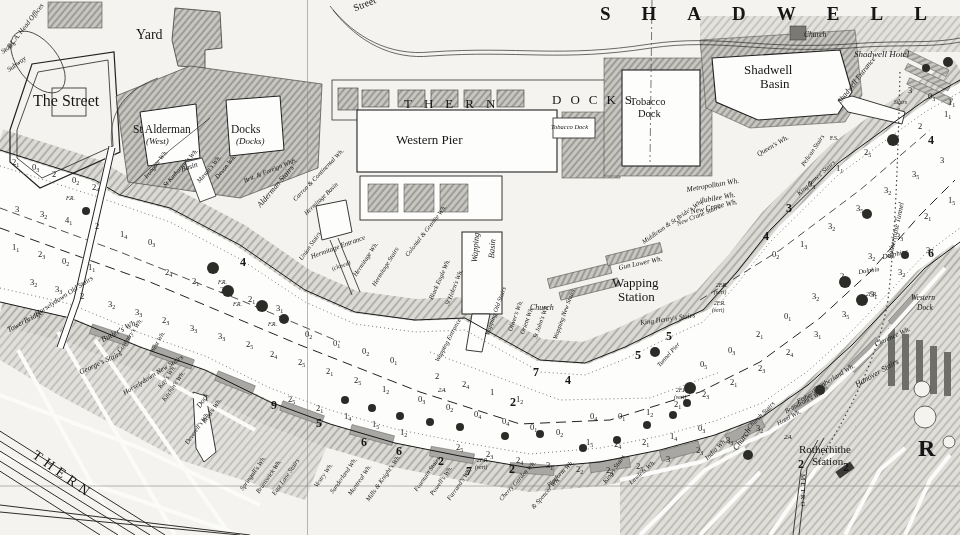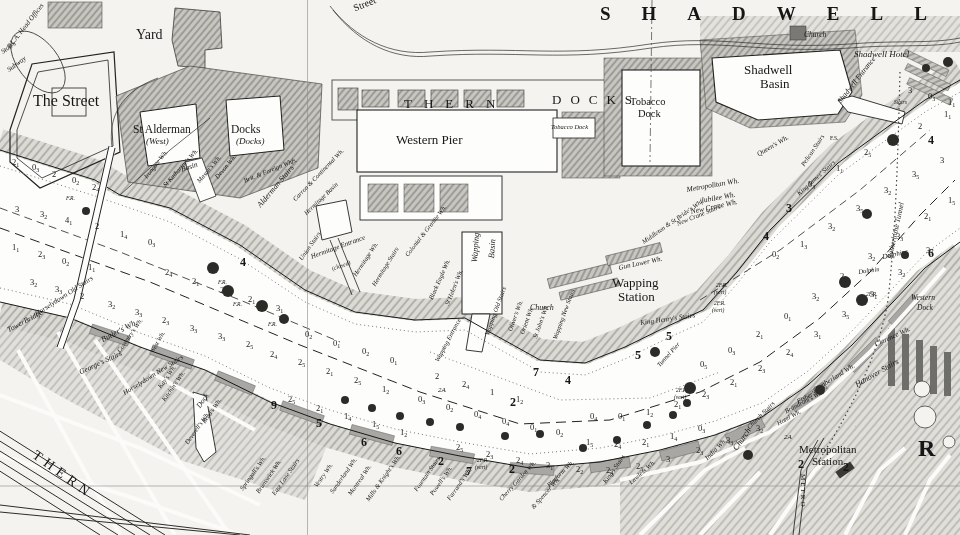--- a/index.html
+++ b/index.html
@@ -222,21 +222,21 @@
       <div class="lbl" style="left: 638px; top: 109px; font-size: 10.5px;">Dock</div>
       <div class="lbl" style="left: 744px; top: 63px; font-size: 13px;">Shadwell</div>
       <div class="lbl" style="left: 760px; top: 77px; font-size: 13px;">Basin</div>
       <div class="lbl it" style="left: 854px; top: 50px; font-size: 9px;">Shadwell Hotel</div>
       <div class="lbl it" style="left: 804px; top: 31px; font-size: 7.5px;">Church</div>
       <div class="lbl it" style="left: 836px; top: 100px; font-size: 7.5px; transform: rotate(-52deg);">Shadwell Entrance</div>
       <div class="lbl it" style="left: 894px; top: 100px; font-size: 5.5px;">Stairs</div>
       <div class="lbl" style="left: 830px; top: 136px; font-size: 5.5px;">F.S.</div>
       <div class="lbl" style="left: 612px; top: 276px; font-size: 13px;">Wapping</div>
       <div class="lbl" style="left: 618px; top: 290px; font-size: 13px;">Station</div>
-      <div class="lbl" style="left: 799px; top: 444px; font-size: 11px;">Metropolitan</div>
+      <div class="lbl" style="left: 799px; top: 444px; font-size: 11px;">Rotherhithe</div>
       <div class="lbl" style="left: 812px; top: 456px; font-size: 11px;">Station</div>
       <div class="lbl it" style="left: 6px; top: 327px; font-size: 7.5px; transform: rotate(-28deg);">TowerBridge</div>
       <div class="lbl it" style="left: 143px; top: 176px; font-size: 6.5px; transform: rotate(-52deg);">Irongate Wh.</div>
       <div class="lbl it" style="left: 162px; top: 184px; font-size: 6.5px; transform: rotate(-48deg);">St Katharine's Wh.</div>
       <div class="lbl it" style="left: 196px; top: 180px; font-size: 6.5px; transform: rotate(-50deg);">Mason's Wh.</div>
       <div class="lbl it" style="left: 214px; top: 176px; font-size: 6.5px; transform: rotate(-50deg);">Devon Wh.</div>
       <div class="lbl it" style="left: 243px; top: 178px; font-size: 6.5px; transform: rotate(-22deg);">Brit. &amp; Foreign Whfs.</div>
       <div class="lbl it" style="left: 292px; top: 198px; font-size: 6.5px; transform: rotate(-46deg);">Carron &amp; Continental Wh.</div>
       <div class="lbl it" style="left: 256px; top: 204px; font-size: 8px; transform: rotate(-50deg);">Alderman Stairs</div>
       <div class="lbl it" style="left: 298px; top: 258px; font-size: 6.5px; transform: rotate(-55deg);">Union Stairs</div>

